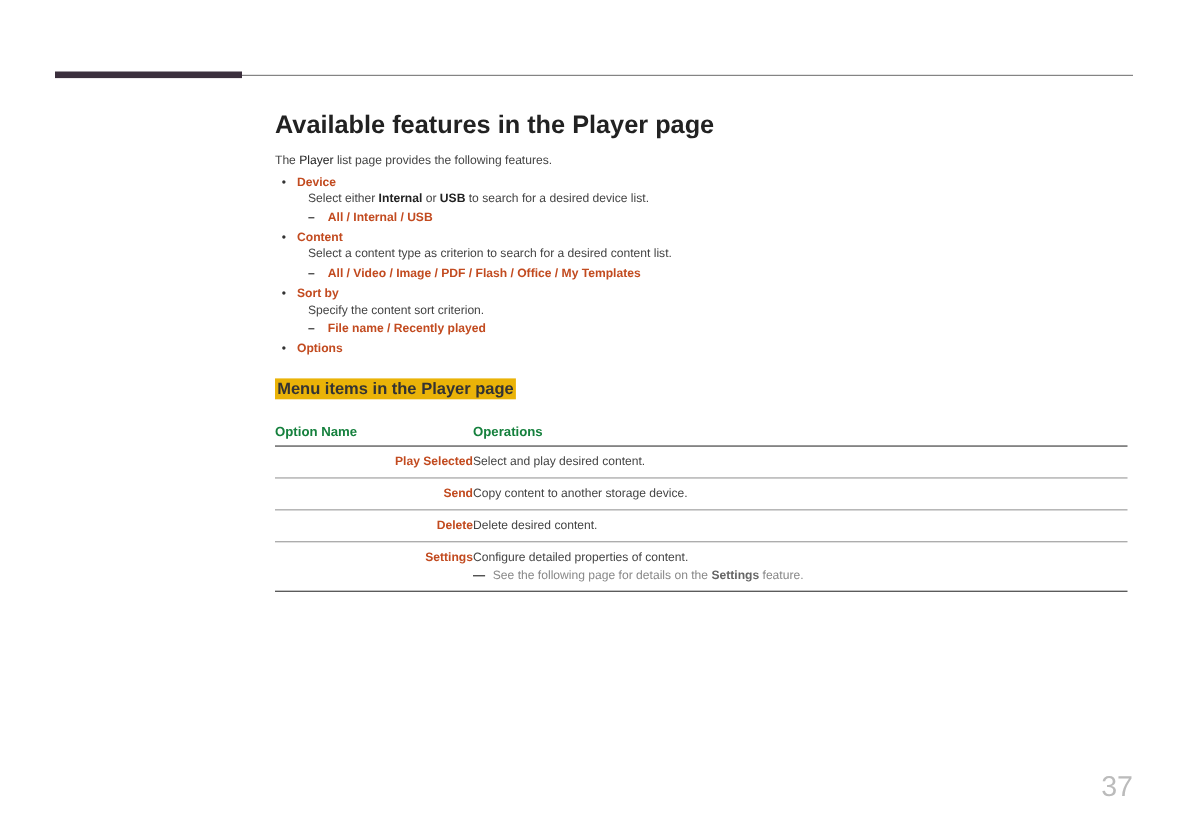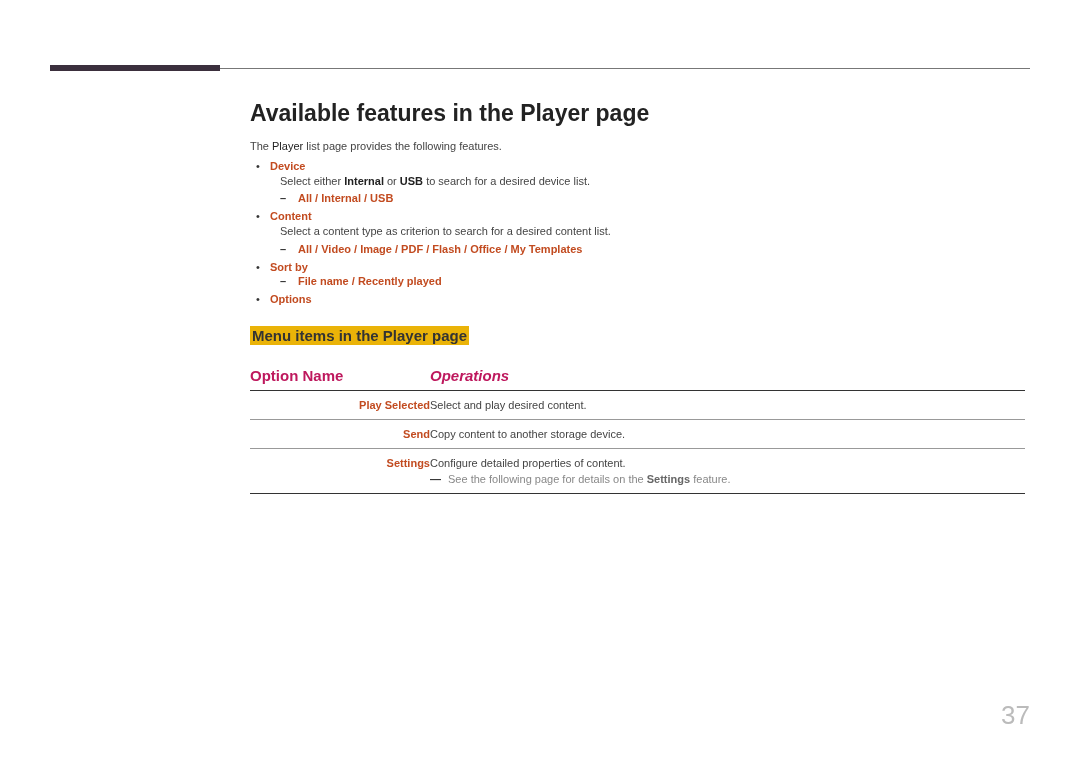--- a/index.html
+++ b/index.html
@@ -63,23 +63,23 @@
       margin-bottom: 18px;
       padding: 1px 2px;
     }
     .table { width: 775px; }
     .thead {
       display: flex;
       border-bottom: 1.5px solid #333;
       padding-bottom: 6px;
       margin-top: 4px;
     }
-    .th { font-weight: 700; font-size: 15px; color: #be185d; }
+    .th { font-weight: 700; font-size: 12px; color: #15803d; }
     .col-name { width: 180px; flex-shrink: 0; }
-    .col-ops { flex: 1; font-style: italic; }
+    .col-ops { flex: 1; }
     .trow {
       display: flex;
       border-bottom: 1px solid #999;
       padding: 8px 0;
       font-size: 11px;
     }
     .trow-last { border-bottom: 1.5px solid #333; }
     .td-name { width: 180px; flex-shrink: 0; color: #c24b20; font-weight: 700; text-align: right; }
     .td-ops { flex: 1; color: #444; }
     .note-row { display: flex; gap: 8px; margin-top: 4px; align-items: baseline; }
@@ -133,20 +133,21 @@
         <span class="dash">–</span>
         <span class="sub-keyword">All / Video / Image / PDF / Flash / Office / My Templates</span>
       </div>
     </div>
 
     <div class="li">
       <div class="bullet-row">
         <span class="bullet">•</span>
         <span class="keyword">Sort by</span>
       </div>
+      <div class="desc-row">Specify the content sort criterion.</div>
       <div class="sub-row">
         <span class="dash">–</span>
         <span class="sub-keyword">File name / Recently played</span>
       </div>
     </div>
 
     <div class="li">
       <div class="bullet-row">
         <span class="bullet">•</span>
         <span class="keyword">Options</span>
@@ -164,20 +165,24 @@
     </div>
 
     <div class="trow">
       <div class="td-name">Play Selected</div>
       <div class="td-ops">Select and play desired content.</div>
     </div>
     <div class="trow">
       <div class="td-name">Send</div>
       <div class="td-ops">Copy content to another storage device.</div>
     </div>
+    <div class="trow">
+      <div class="td-name">Delete</div>
+      <div class="td-ops">Delete desired content.</div>
+    </div>
     <div class="trow trow-last">
       <div class="td-name">Settings</div>
       <div class="td-ops">
         <div>Configure detailed properties of content.</div>
         <div class="note-row">
           <span class="dash">―</span>
           <span class="note-text">
             <span>See the following page for details on the </span><span class="bold">Settings</span><span> feature.</span>
           </span>
         </div>

